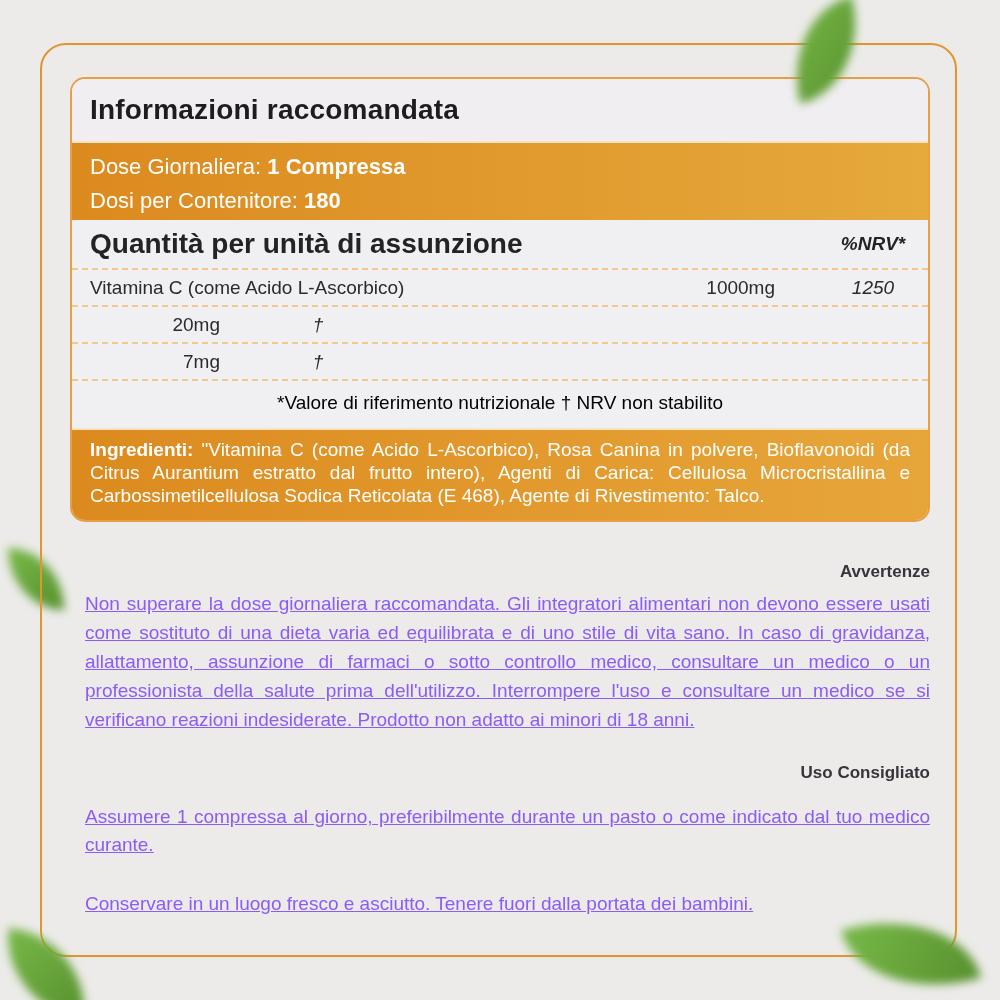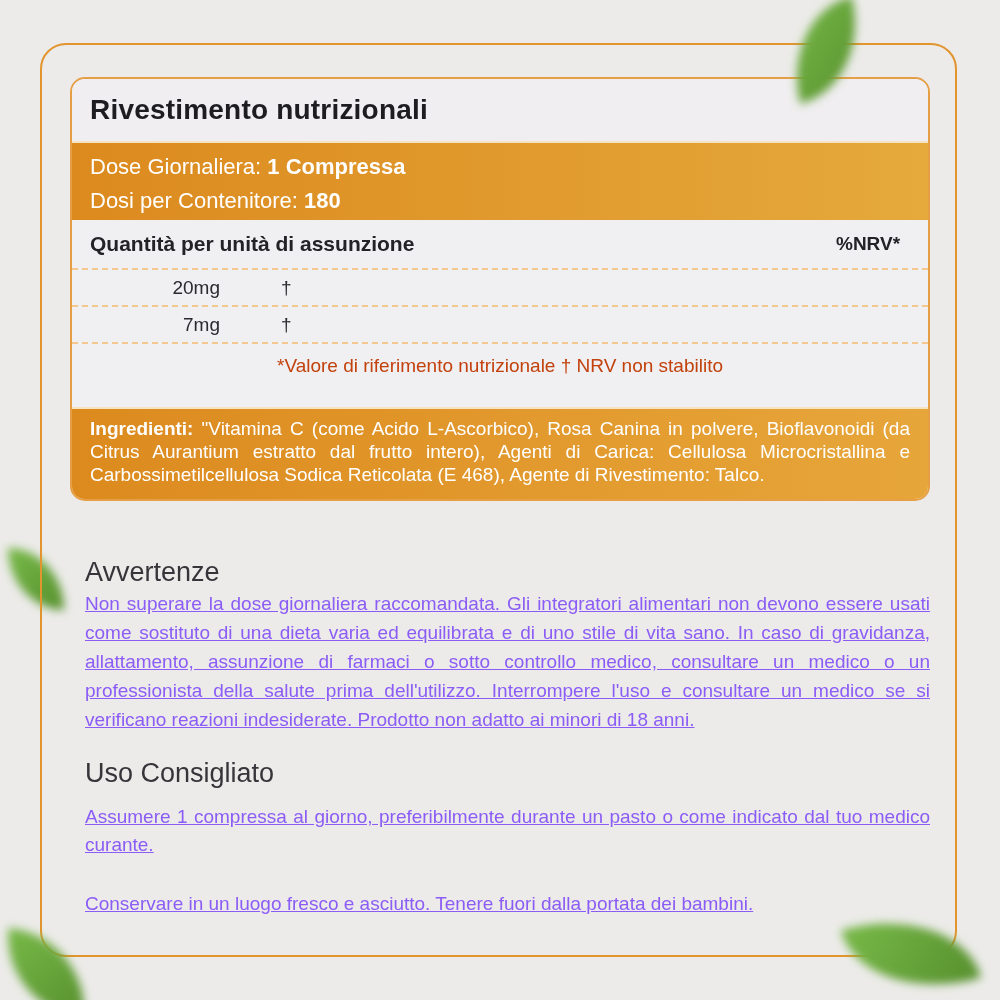--- a/index.html
+++ b/index.html
@@ -87,61 +87,62 @@
   .band b { font-weight: bold; }
 
   .ntable { background: #F0EFF1; }
   .trow {
     display: flex;
     align-items: center;
     padding: 0 18px;
     box-sizing: border-box;
   }
   .t-head { height: 48px; }
-  .t-head .c-name { font-size: 21px; font-weight: bold; color: #222227; }
+  .t-head .c-name { font-size: 28px; font-weight: bold; color: #222227; }
   .t-head .c-nrv  { font-size: 19px; font-weight: bold; color: #222227; }
   .t-data {
     height: 37px;
     border-top: 2px dashed #F3C88F;
     font-size: 19px;
     color: #2A2A2F;
   }
   .c-name { flex: 1; }
   .c-amt  { width: 130px; text-align: right; margin-right: 61px; }
-  .c-nrv  { width: 74px; text-align: left; }
+  .c-nrv  { width: 74px; text-align: center; font-style: italic; }
   .t-foot {
     border-top: 2px dashed #F3C88F;
     text-align: center;
     font-size: 19px;
-    color: #c2410c;
-    padding: 11px 18px 30px 18px;
+    color: #000000;
+    padding: 11px 18px 14px 18px;
   }
   .ingredients {
     background: linear-gradient(90deg, #DC8A1E 0%, #E7A63A 100%);
     border-top: 2px solid #F5E3C2;
     color: #FFFFFF;
     padding: 8px 18px 13px 18px;
     font-size: 19px;
     line-height: 23px;
     text-align: justify;
   }
   .ingredients b { font-weight: bold; }
 
   
   .sections {
     position: absolute;
     left: 85px; top: 560px;
     width: 845px;
     z-index: 2;
   }
   .sec-heading {
-    font-size: 27px;
-    font-weight: normal;
+    font-size: 17px;
+    font-weight: bold;
     color: #35353A;
     line-height: 24px;
+    text-align: right;
   }
   .sec-body {
     margin-top: 5px;
     font-size: 19px;
     line-height: 29px;
     color: #8b5cf6;
     text-align: justify;
     text-align-last: left;
     text-decoration: underline;
   }
@@ -156,36 +157,41 @@
 <div class="frame"></div>
 
 <div class="leaf leaf-trbl leaf-top-right"></div>
 <div class="leaf leaf-tlbr leaf-left-middle"></div>
 <div class="leaf leaf-tlbr leaf-bottom-left"></div>
 <div class="leaf leaf-tlbr leaf-bottom-right"></div>
 
 <div class="card">
 
   <div class="card-header">
-    <span class="card-title">Rivestimento nutrizionali</span>
+    <span class="card-title">Informazioni raccomandata</span>
   </div>
 
   <div class="band">
     <div><span>Dose Giornaliera: </span><b>1 Compressa</b></div>
     <div><span>Dosi per Contenitore: </span><b>180</b></div>
   </div>
 
   <div class="ntable">
 
     <div class="trow t-head">
       <span class="c-name">Quantità per unità di assunzione</span>
       <span class="c-amt"></span>
       <span class="c-nrv">%NRV*</span>
     </div>
 
+    <div class="trow t-data">
+      <span class="c-name">Vitamina C (come Acido L-Ascorbico)</span>
+      <span class="c-amt">1000mg</span>
+      <span class="c-nrv">1250</span>
+    </div>
 
     <div class="trow t-data">
       <span class="c-amt">20mg</span>
       <span class="c-nrv">†</span>
     </div>
 
     <div class="trow t-data">
       <span class="c-amt">7mg</span>
       <span class="c-nrv">†</span>
     </div>

